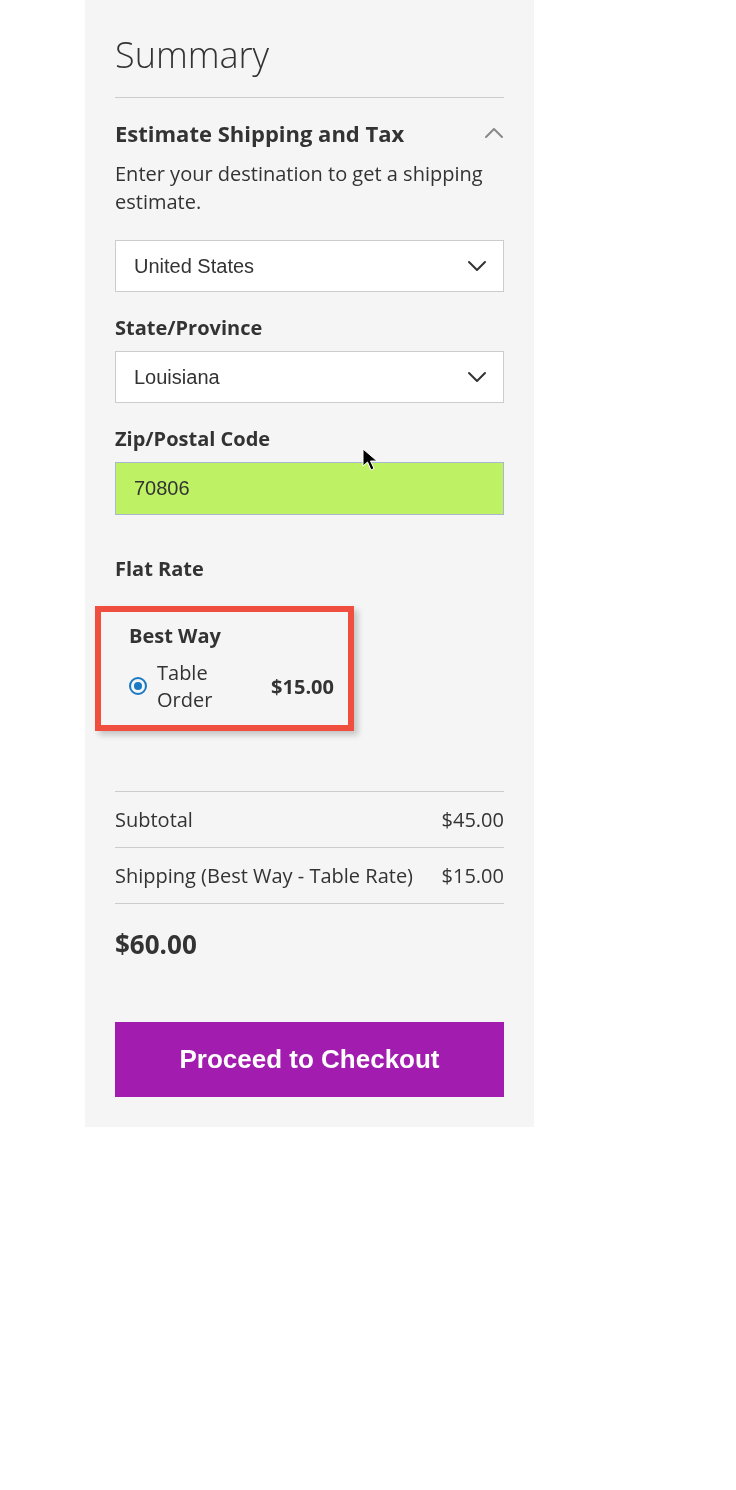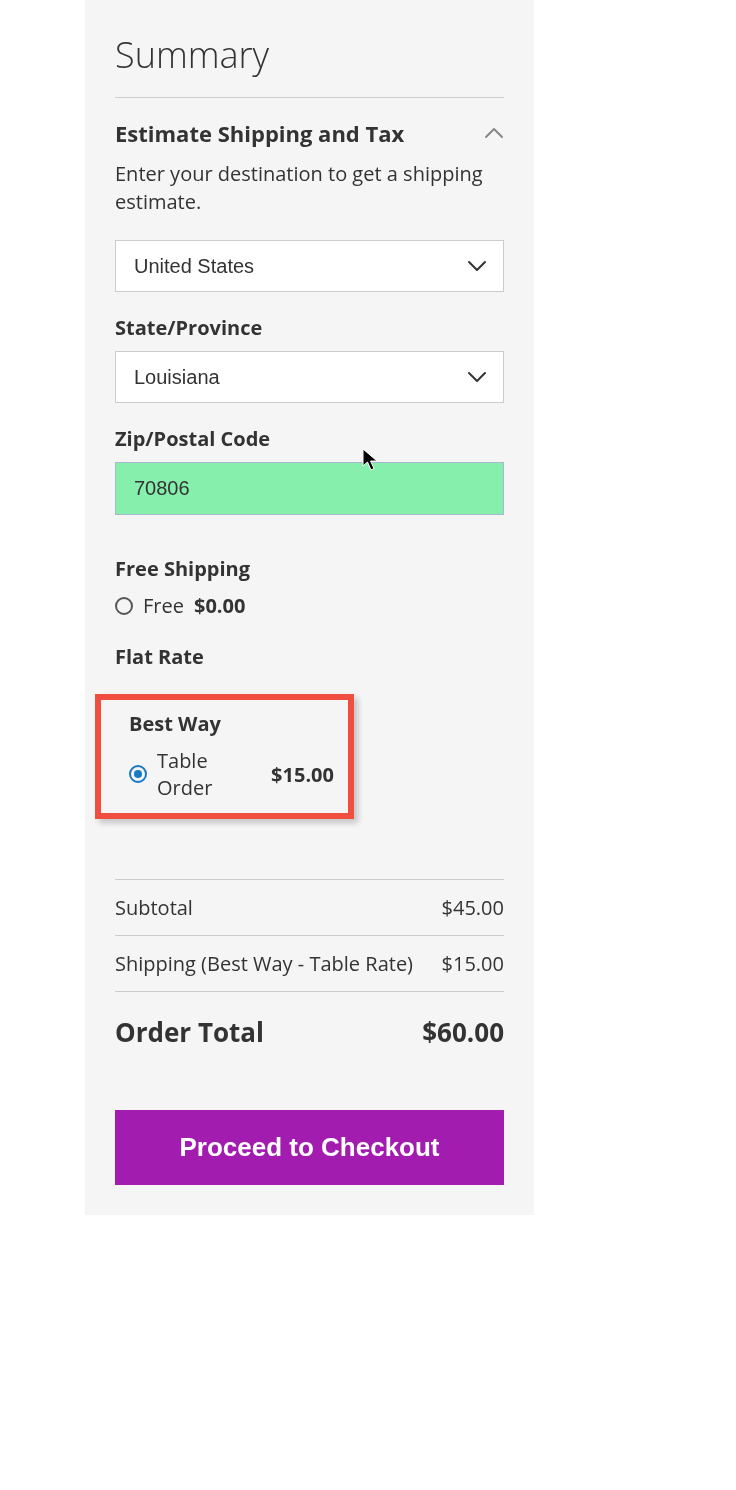--- a/index.html
+++ b/index.html
@@ -76,21 +76,21 @@
   top: 50%;
   transform: translateY(-50%);
   pointer-events: none;
 }
 .dd-icon svg { stroke: #333; }
 .text-input {
   width: 100%;
   padding: 14px 18px;
   font-size: 20px;
   border: 1px solid #a9b7d0;
-  background: #86efac;
+  background: #bef264;
   color: #333;
 }
 .shipping-section { margin-top: 40px; }
 .ship-group { margin-bottom: 24px; }
 .ship-group-title {
   font-size: 20px;
   font-weight: 700;
   color: #333;
   margin-bottom: 10px;
 }
@@ -219,28 +219,20 @@
     </div>
   </div>
 
   <div class="field-group">
     <label class="field-label">Zip/Postal Code</label>
     <input type="text" class="text-input" value="70806" style="">
   </div>
 
   <div class="shipping-section">
 
-    <div class="ship-group">
-      <div class="ship-group-title">Free Shipping</div>
-      <div class="ship-option">
-        <span class="radio"></span>
-        <span>Free</span>
-        <span class="price">$0.00</span>
-      </div>
-    </div>
 
     <div class="ship-group">
       <div class="ship-group-title">Flat Rate</div>
     </div>
 
     <div class="highlight-box">
       <div class="ship-group">
         <div class="ship-group-title">Best Way</div>
         <div class="ship-option">
           <span class="radio checked"></span>
@@ -255,21 +247,20 @@
   <div class="totals">
     <div class="total-row">
       <span>Subtotal</span>
       <span>$45.00</span>
     </div>
     <div class="total-row">
       <span>Shipping (Best Way - Table Rate)</span>
       <span>$15.00</span>
     </div>
     <div class="order-total-row">
-      <span>Order Total</span>
       <span>$60.00</span>
     </div>
   </div>
 
   <button class="checkout-btn">Proceed to Checkout</button>
 
 </div>
 
 <div class="cursor">
   <svg width="18" height="24" viewBox="0 0 18 24">

